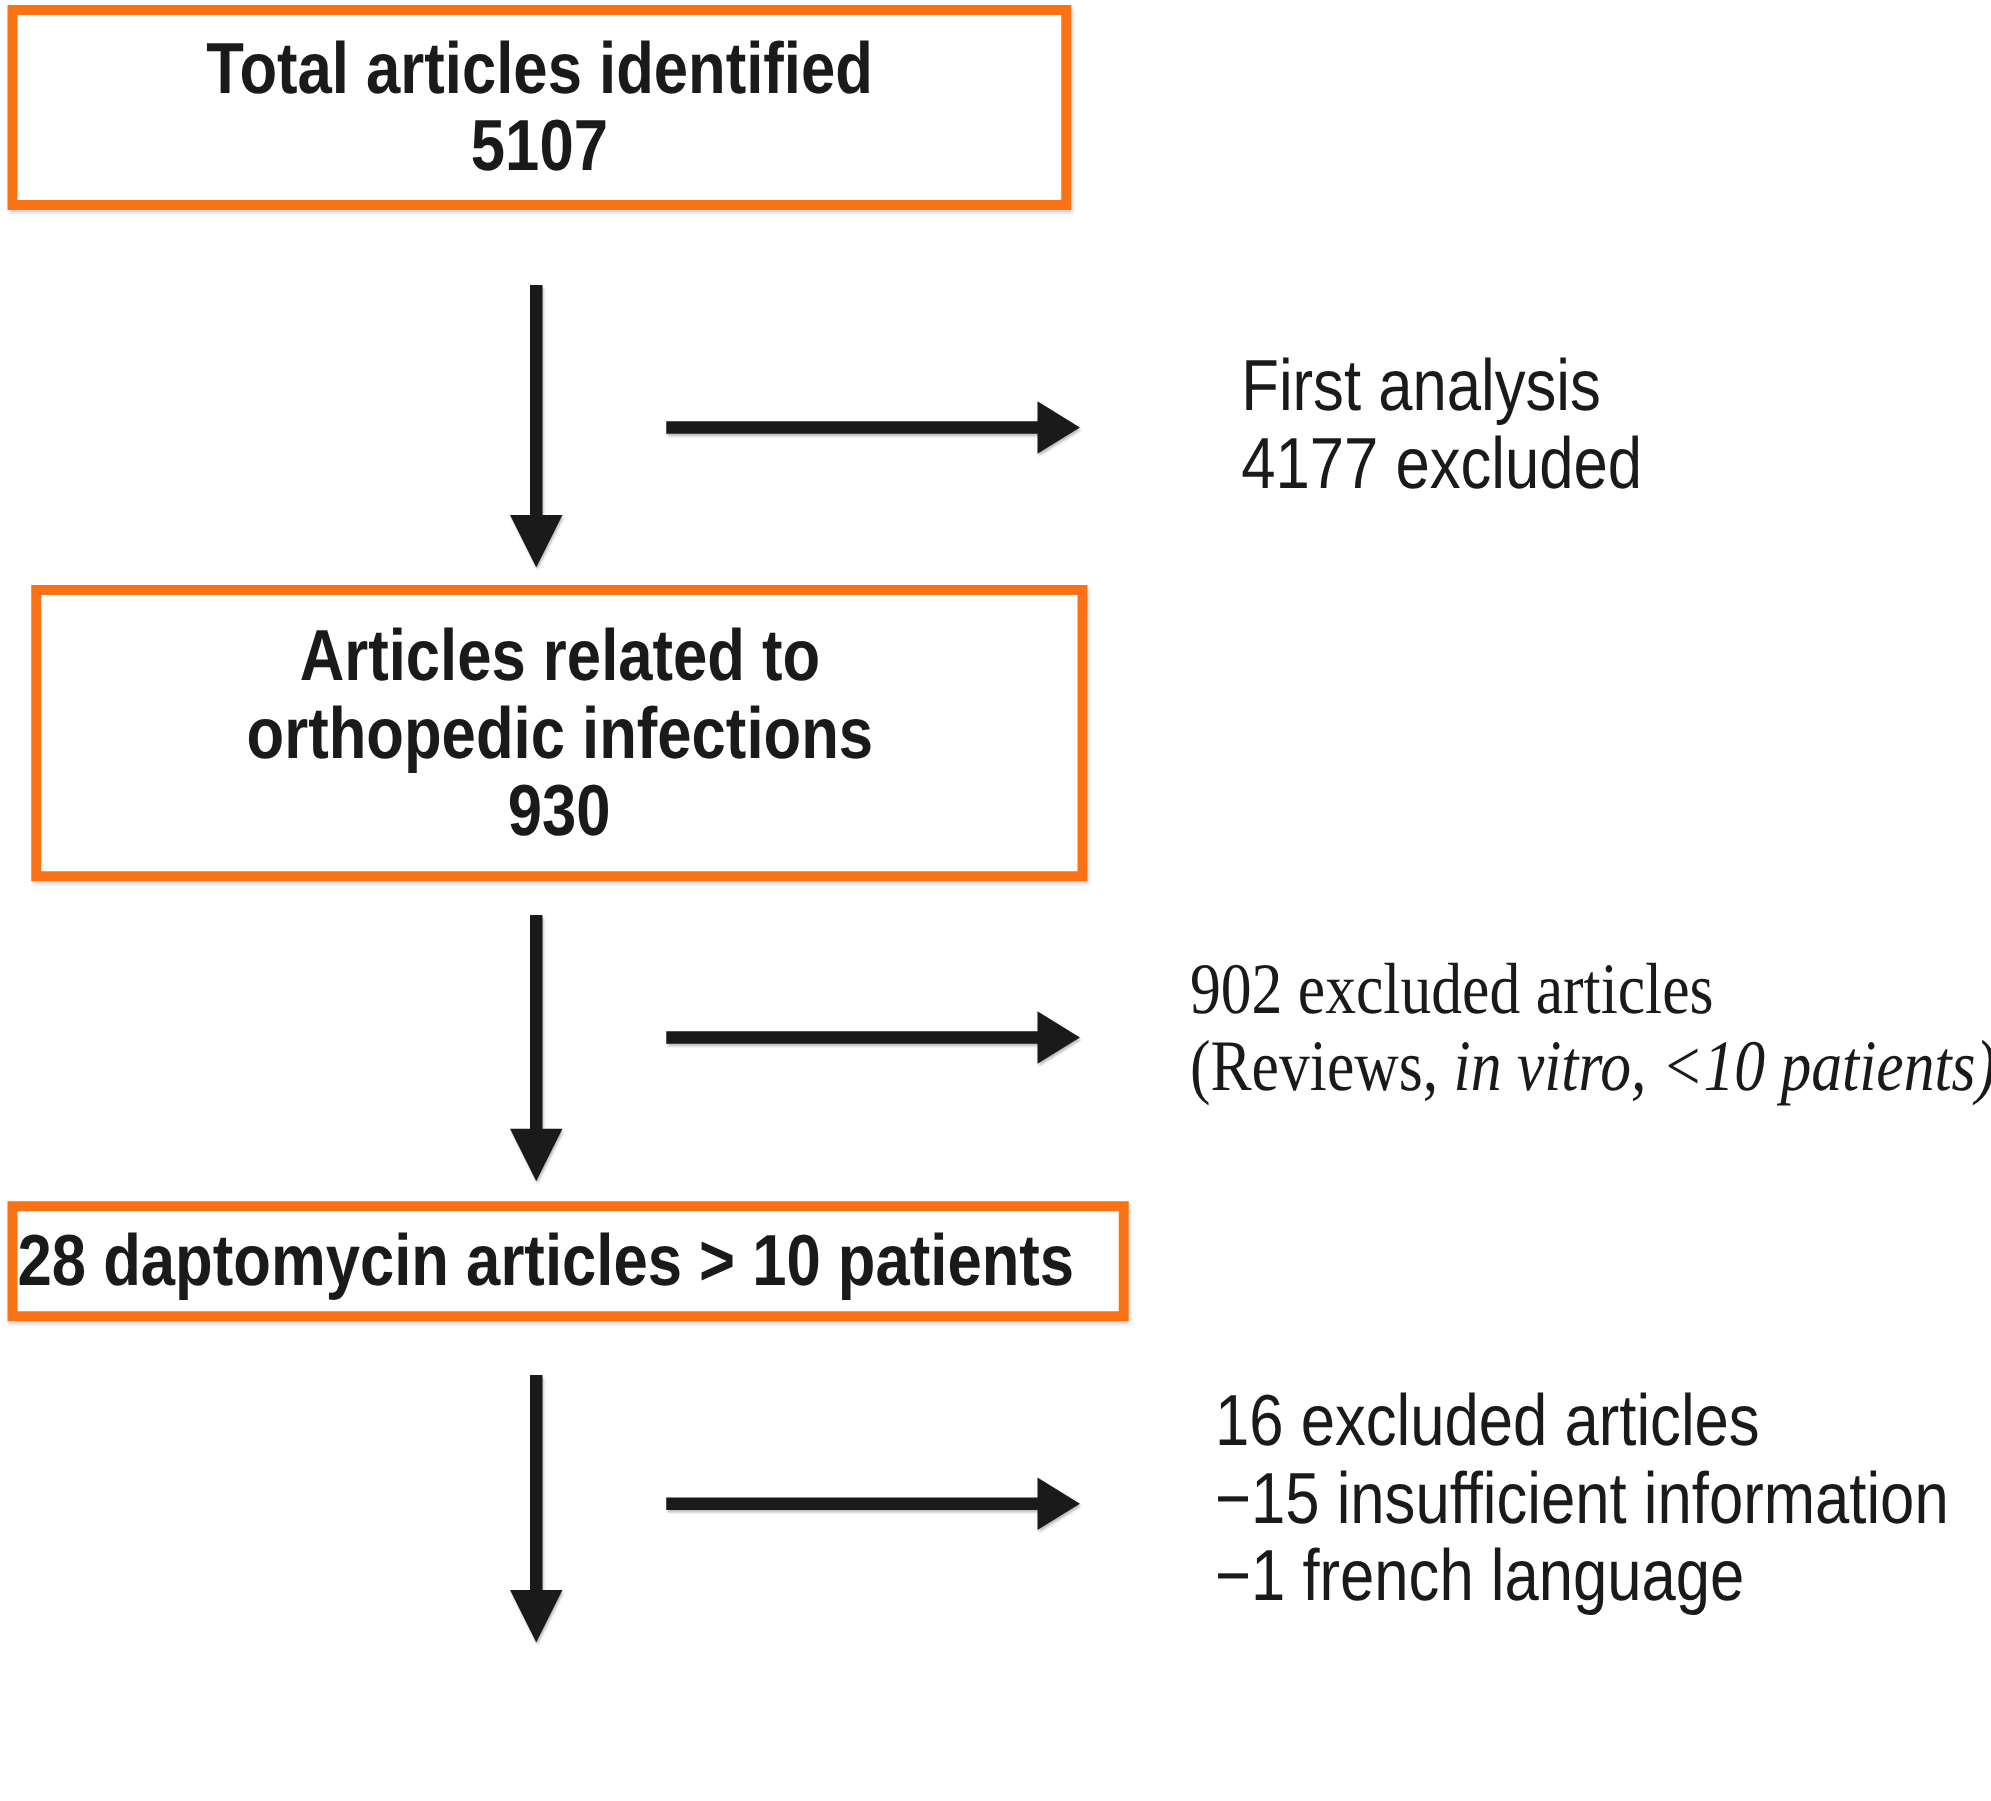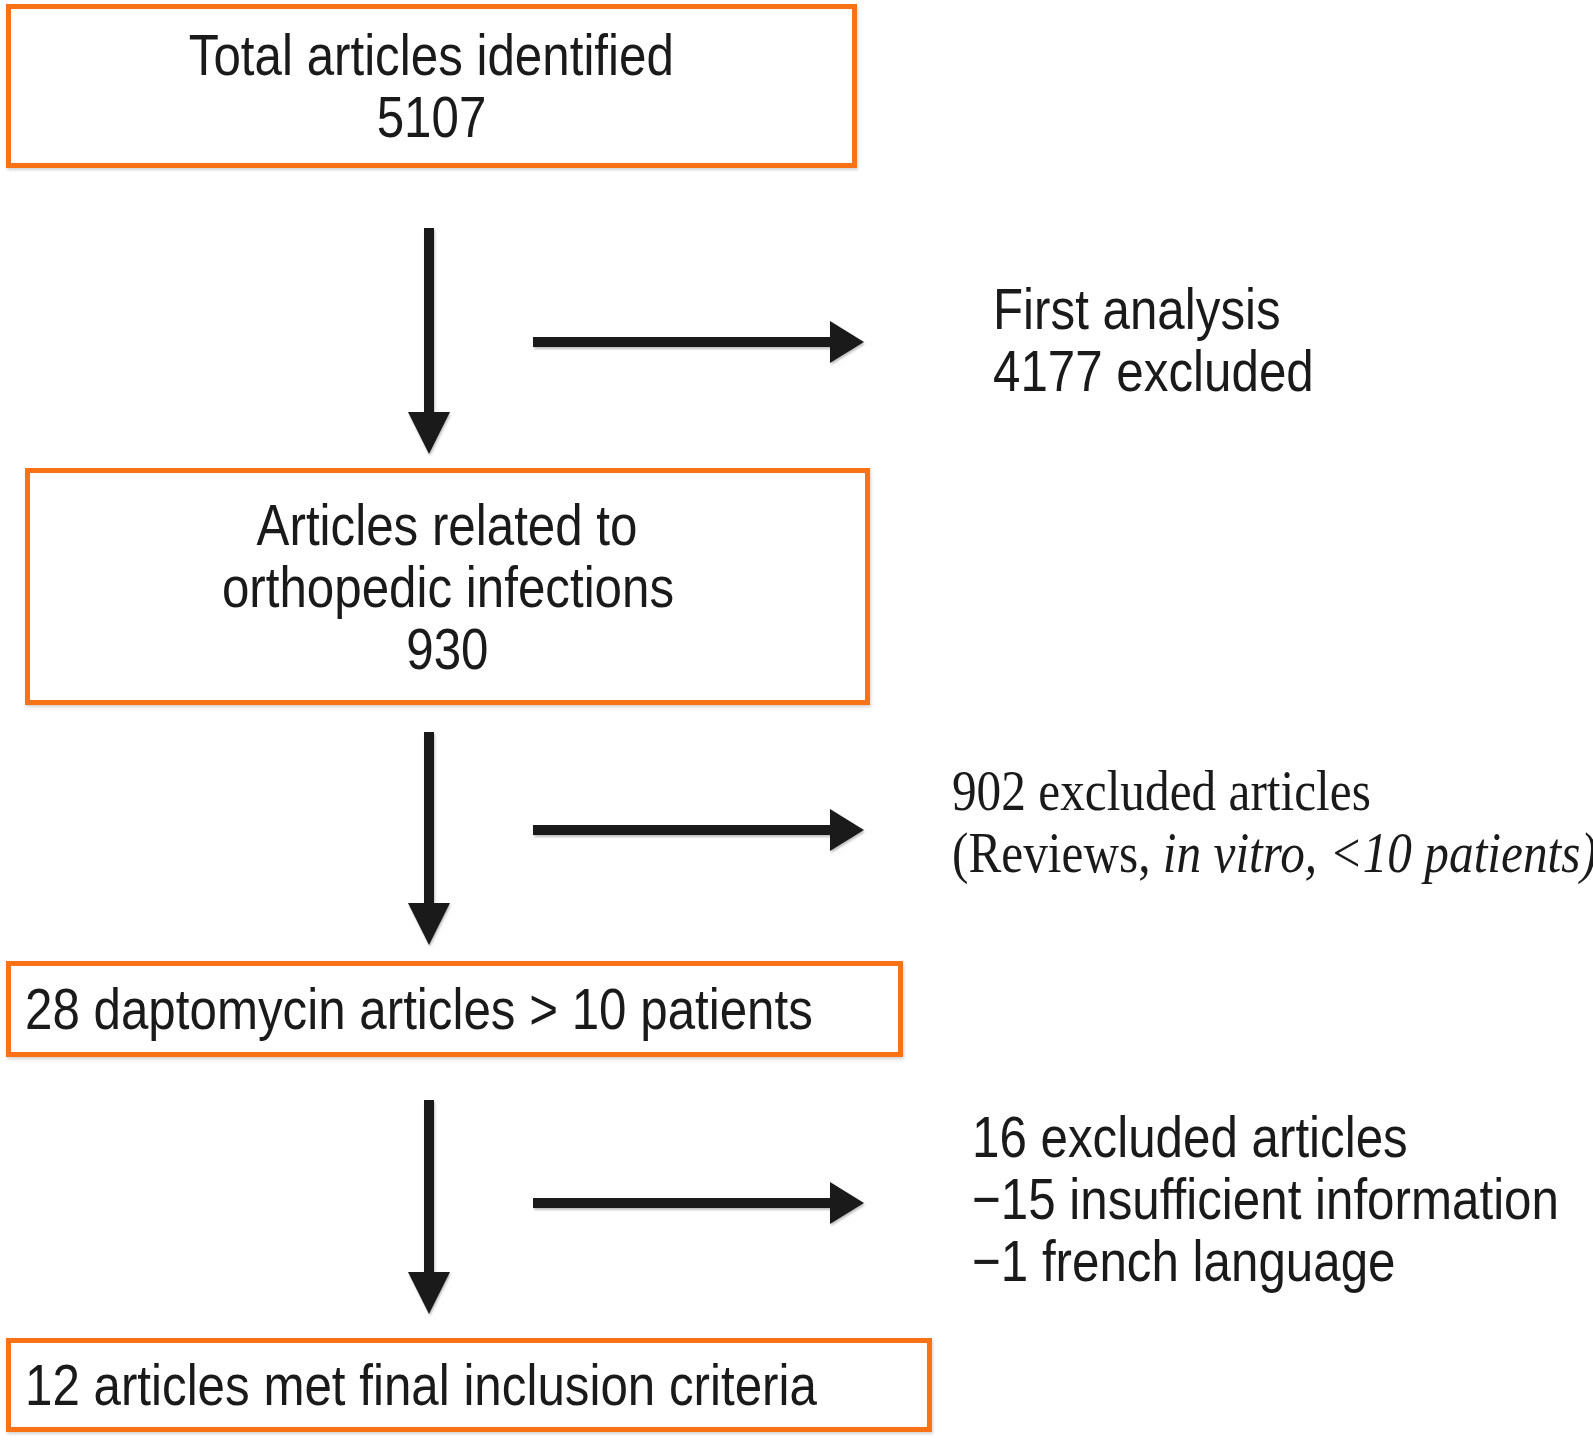--- a/index.html
+++ b/index.html
@@ -13,29 +13,30 @@
     height: 1441px;
     background: #ffffff;
     overflow: hidden;
     font-family: "Liberation Sans", sans-serif;
     color: #1a1a1a;
   }
   
   .fbox {
     position: absolute;
     box-sizing: border-box;
-    border: 5px solid #f97316;
+    border: 8px solid #f97316;
     background: #ffffff;
     display: flex;
     flex-direction: column;
     justify-content: center;
     box-shadow: 1px 2px 3px rgba(0,0,0,0.18);
+    font-weight: bold;
   }
   .fbox.center { align-items: center; text-align: center; }
-  .fbox.left   { align-items: flex-start; text-align: left; padding-left: 14px; }
+  .fbox.left   { align-items: flex-start; text-align: left; }
   .tline {
     display: block;
     font-size: 58px;
     line-height: 62px;
     white-space: nowrap;
     transform: scaleX(0.85);
   }
   .center .tline { transform-origin: 50% 50%; }
   .left .tline, .note.left .tline { transform-origin: 0 50%; }
   #box1 { left: 6px;  top: 4px;    width: 851px; height: 164px; }
@@ -126,17 +127,14 @@
     <div class="shaft-h" style="left:533px; top:1198px; width:299px;"></div>
     <div class="head-right" style="left:830px; top:1182px;"></div>
   </div>
 
   <div class="note left" id="note3">
     <span class="tline">16 excluded articles</span>
     <span class="tline">−15 insufficient information</span>
     <span class="tline">−1 french language</span>
   </div>
 
-  <div class="fbox left" id="box4">
-    <span class="tline">12 articles met final inclusion criteria</span>
-  </div>
 
 </div>
 
 </body></html>

